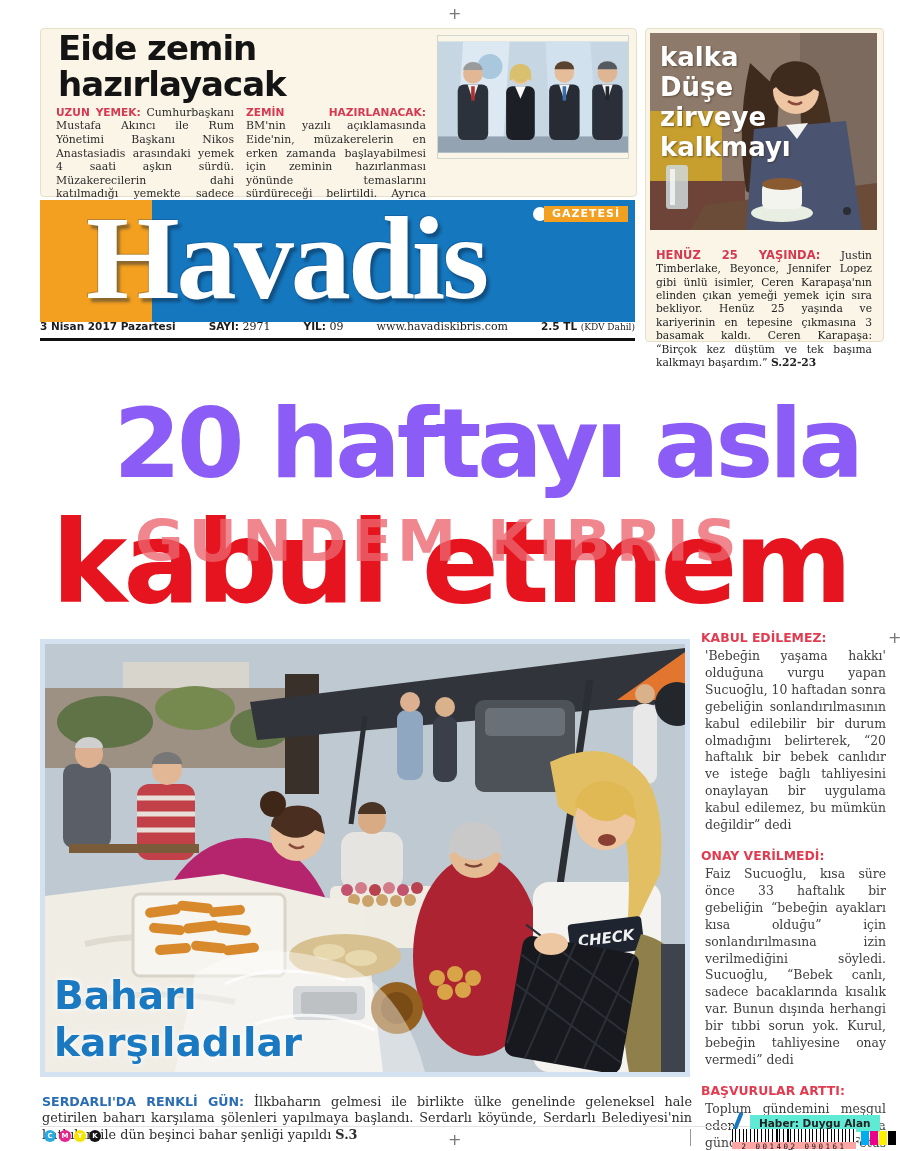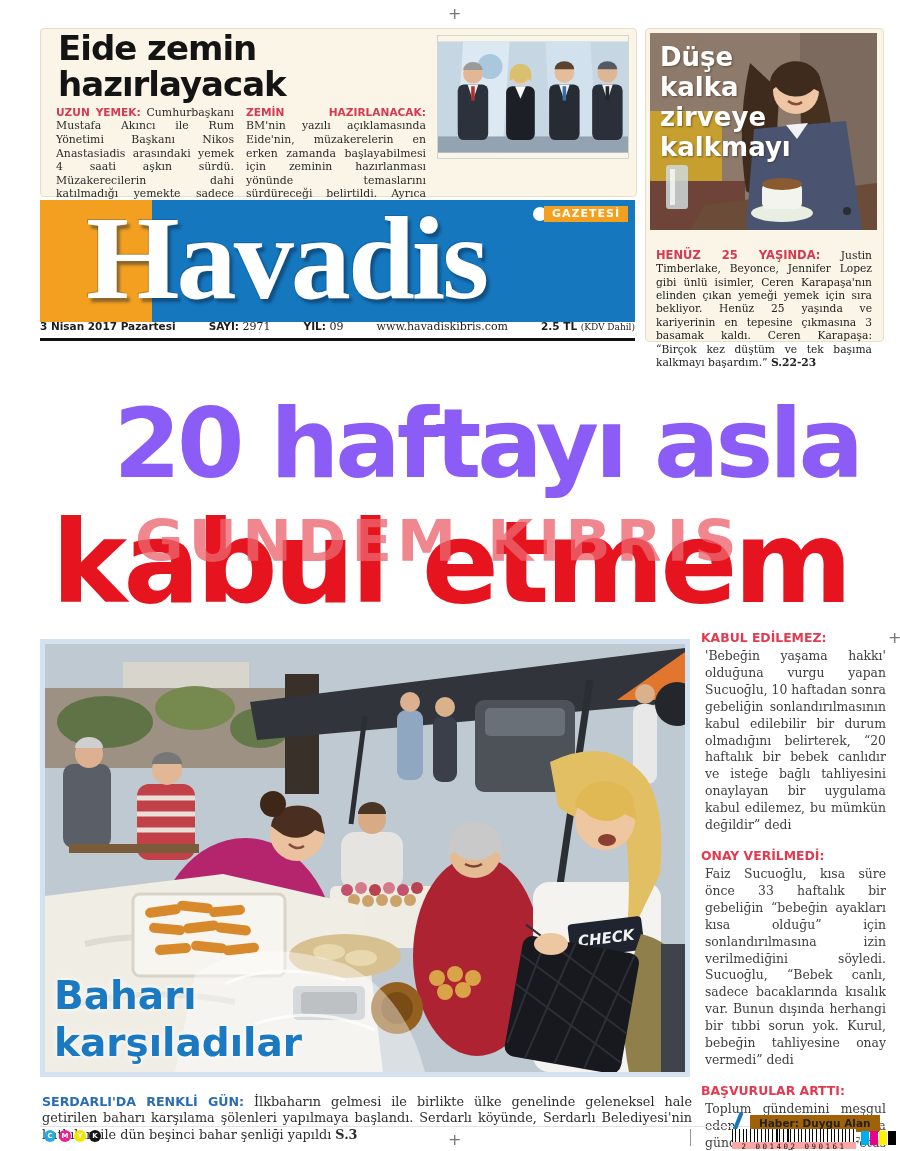--- a/index.html
+++ b/index.html
@@ -72,21 +72,21 @@
   #right-col{left:701px;top:630px;width:185px;}
   .sec-label{color:#e23b50;font:bold 12.4px/15px "DejaVu Sans",sans-serif;margin:0 0 3px 0;}
   .sec-text{font:12.4px/16.9px "DejaVu Serif",serif;color:#404040;text-align:justify;
             margin:0 0 14px 4px;}
 
   
   #foot-rule{left:40px;top:1126px;width:845px;height:1px;background:#e3e3e3;}
   #cmyk-dots{left:44px;top:1130px;display:flex;gap:3px;}
   .dot{width:12px;height:12px;border-radius:50%;color:#fff;font:bold 7px/12px "DejaVu Sans",sans-serif;
        text-align:center;}
-  #byline{left:750px;top:1115px;background:#a16207;padding:2px 9px;
+  #byline{left:750px;top:1115px;background:#5eead4;padding:2px 9px;
           font:bold 10.5px/13px "DejaVu Sans",sans-serif;color:#222;}
   #byline-slash{left:736px;top:1112px;width:4px;height:19px;background:#1577bd;transform:rotate(22deg);}
   #barcode{left:732px;top:1129px;width:124px;height:20px;background:#fca5a5;}
   #barcode-bars{width:124px;height:13px;
      background:repeating-linear-gradient(90deg,#000 0 1.5px,#fff 1.5px 3px,#000 3px 4.5px,#fff 4.5px 7px,#000 7px 8px,#fff 8px 11px);}
   #barcode-digits{font:7.5px/7px "DejaVu Sans Mono",monospace;color:#111;letter-spacing:2.5px;
                   text-align:center;margin-top:1px;}
   #cmyk-sq{left:861px;top:1131px;display:flex;gap:1px;}
   .sq{width:8px;height:14px;}
 </style>
@@ -161,22 +161,22 @@
       <polygon points="136,92 158,90 147,106" fill="#f2f2f2"></polygon>
       <circle cx="197" cy="178" r="4" fill="#2a2d33"></circle>
     </g>
     <g>
       <ellipse cx="132" cy="180" rx="31" ry="9" fill="#e9eee2"></ellipse>
       <rect x="112" y="150" width="40" height="26" rx="6" fill="#f4f4ee"></rect>
       <ellipse cx="132" cy="151" rx="20" ry="6" fill="#8a5a30"></ellipse>
     </g>
   </svg>
   <div class="abs" id="ceren-title">
+    <div>kalka</div>
     <div>Düşe</div>
-    <div>kalka</div>
     <div>zirveye</div>
     <div>kalkmayı</div>
   </div>
   <p class="abs" id="ceren-text"><b class="redlab">HENÜZ 25 YAŞINDA:</b> <span>Justin Timberlake, Beyonce, Jennifer Lopez gibi ünlü isimler, Ceren Karapaşa'nın elinden çıkan yemeği yemek için sıra bekliyor. Henüz 25 yaşında ve kariyerinin en tepesine çıkmasına 3 basamak kaldı. Ceren Karapaşa: “Birçok kez düştüm ve tek başıma kalkmayı başardım.”</span> <b>S.22-23</b></p>
 
   <div class="abs" id="masthead">
     <div class="abs" id="masthead-orange"></div>
     <div class="abs" id="gaz-dot"></div>
     <div class="abs" id="gaz-badge">GAZETESİ</div>
     <div class="abs" id="masthead-title">Havadis</div>

